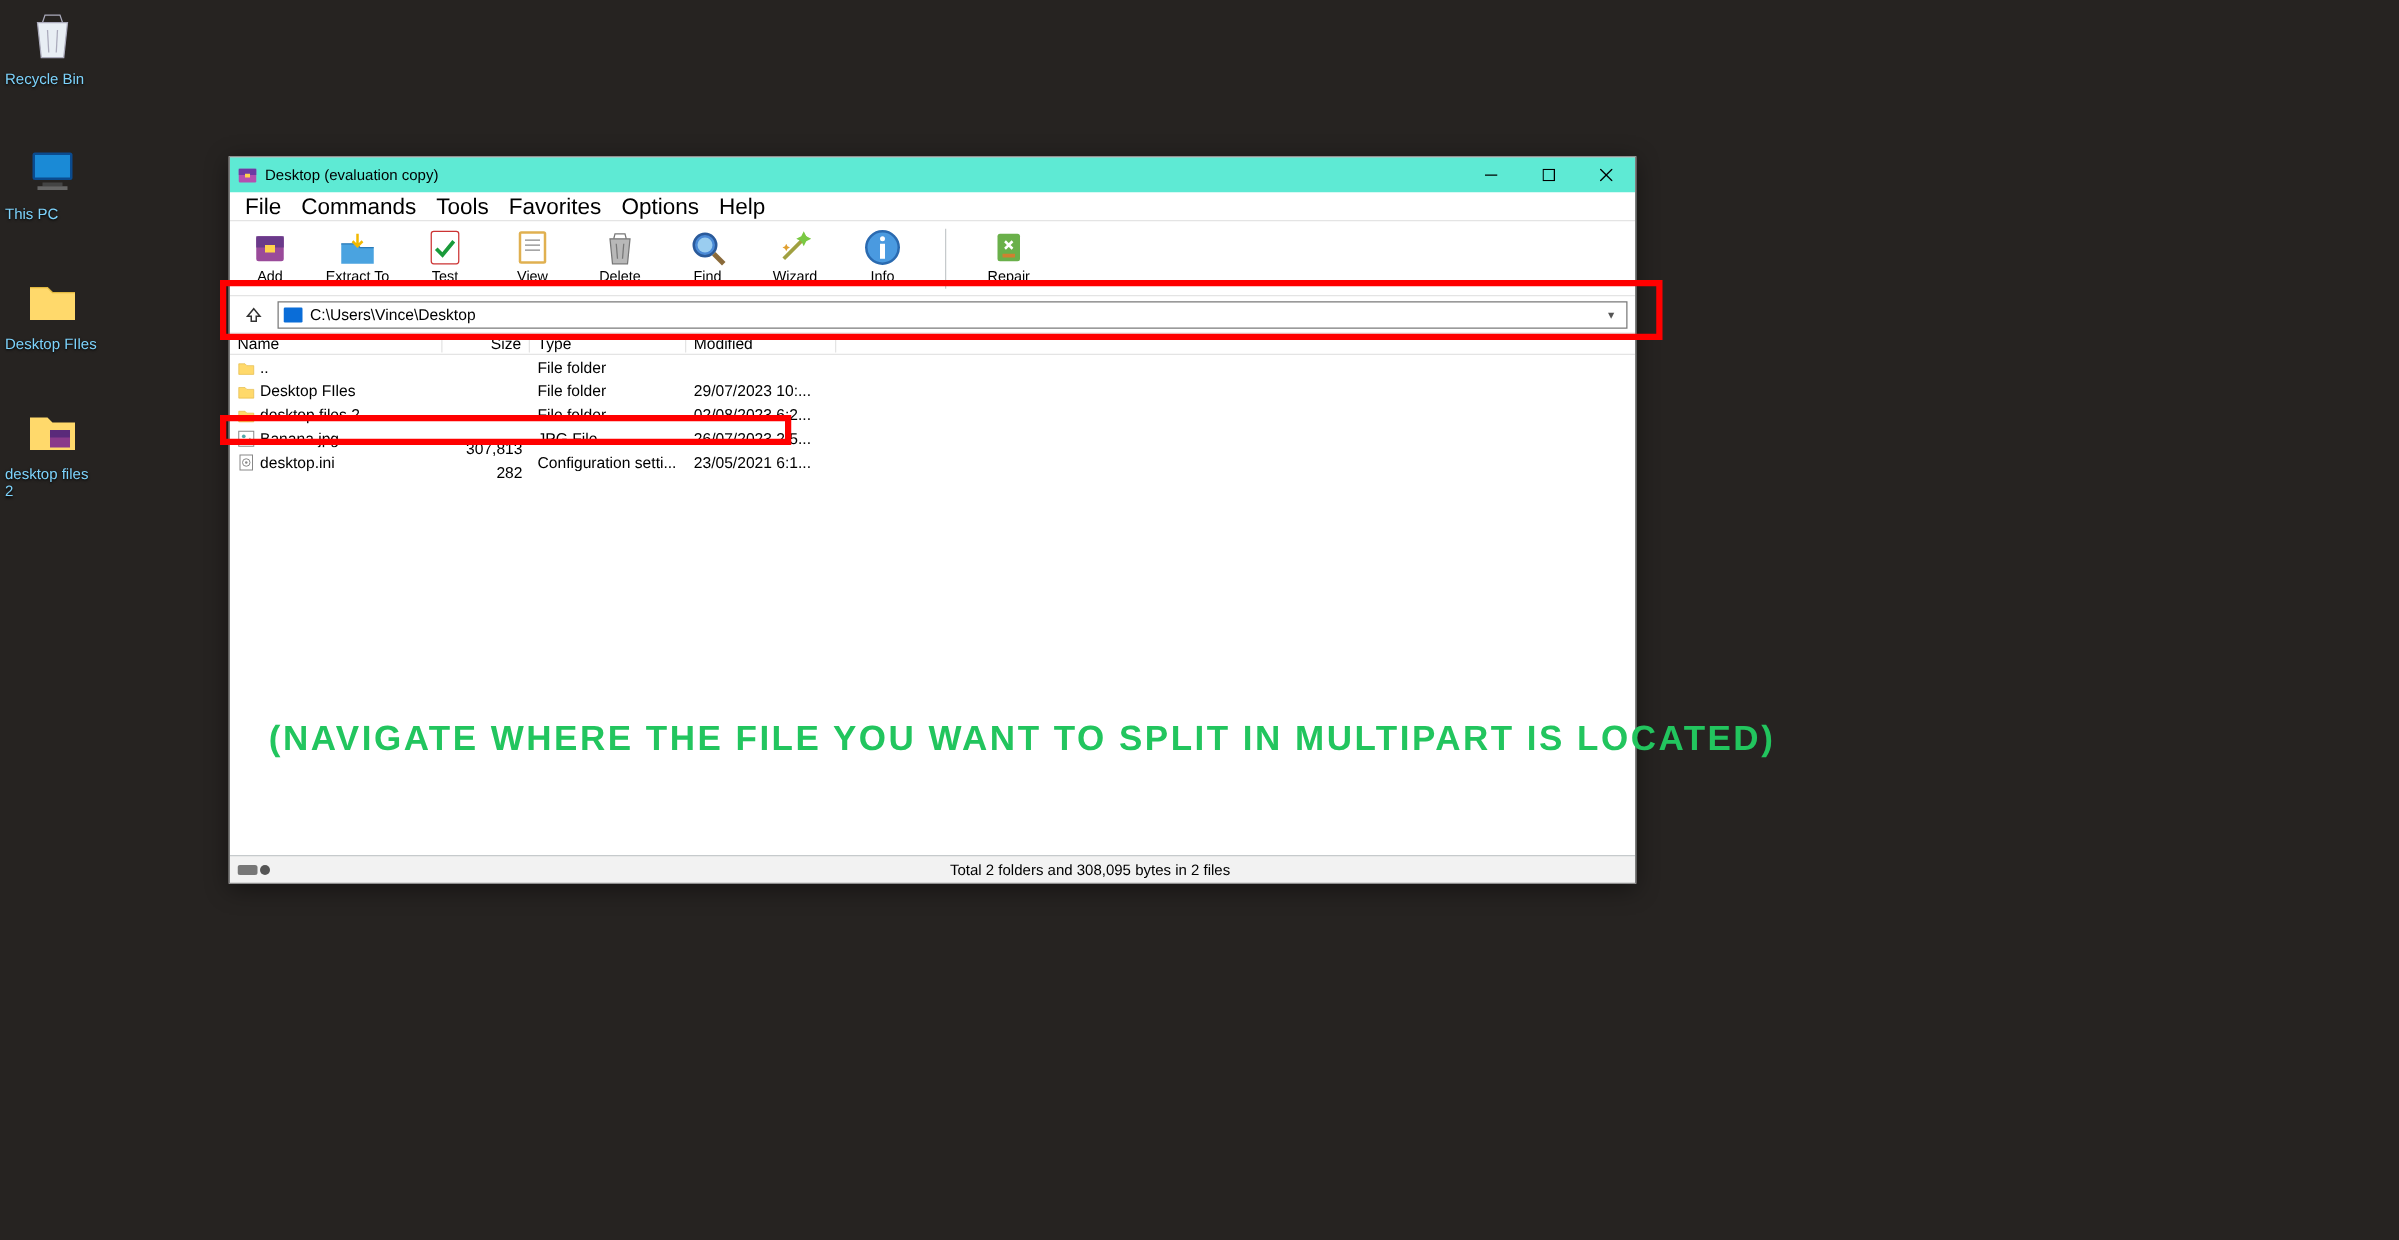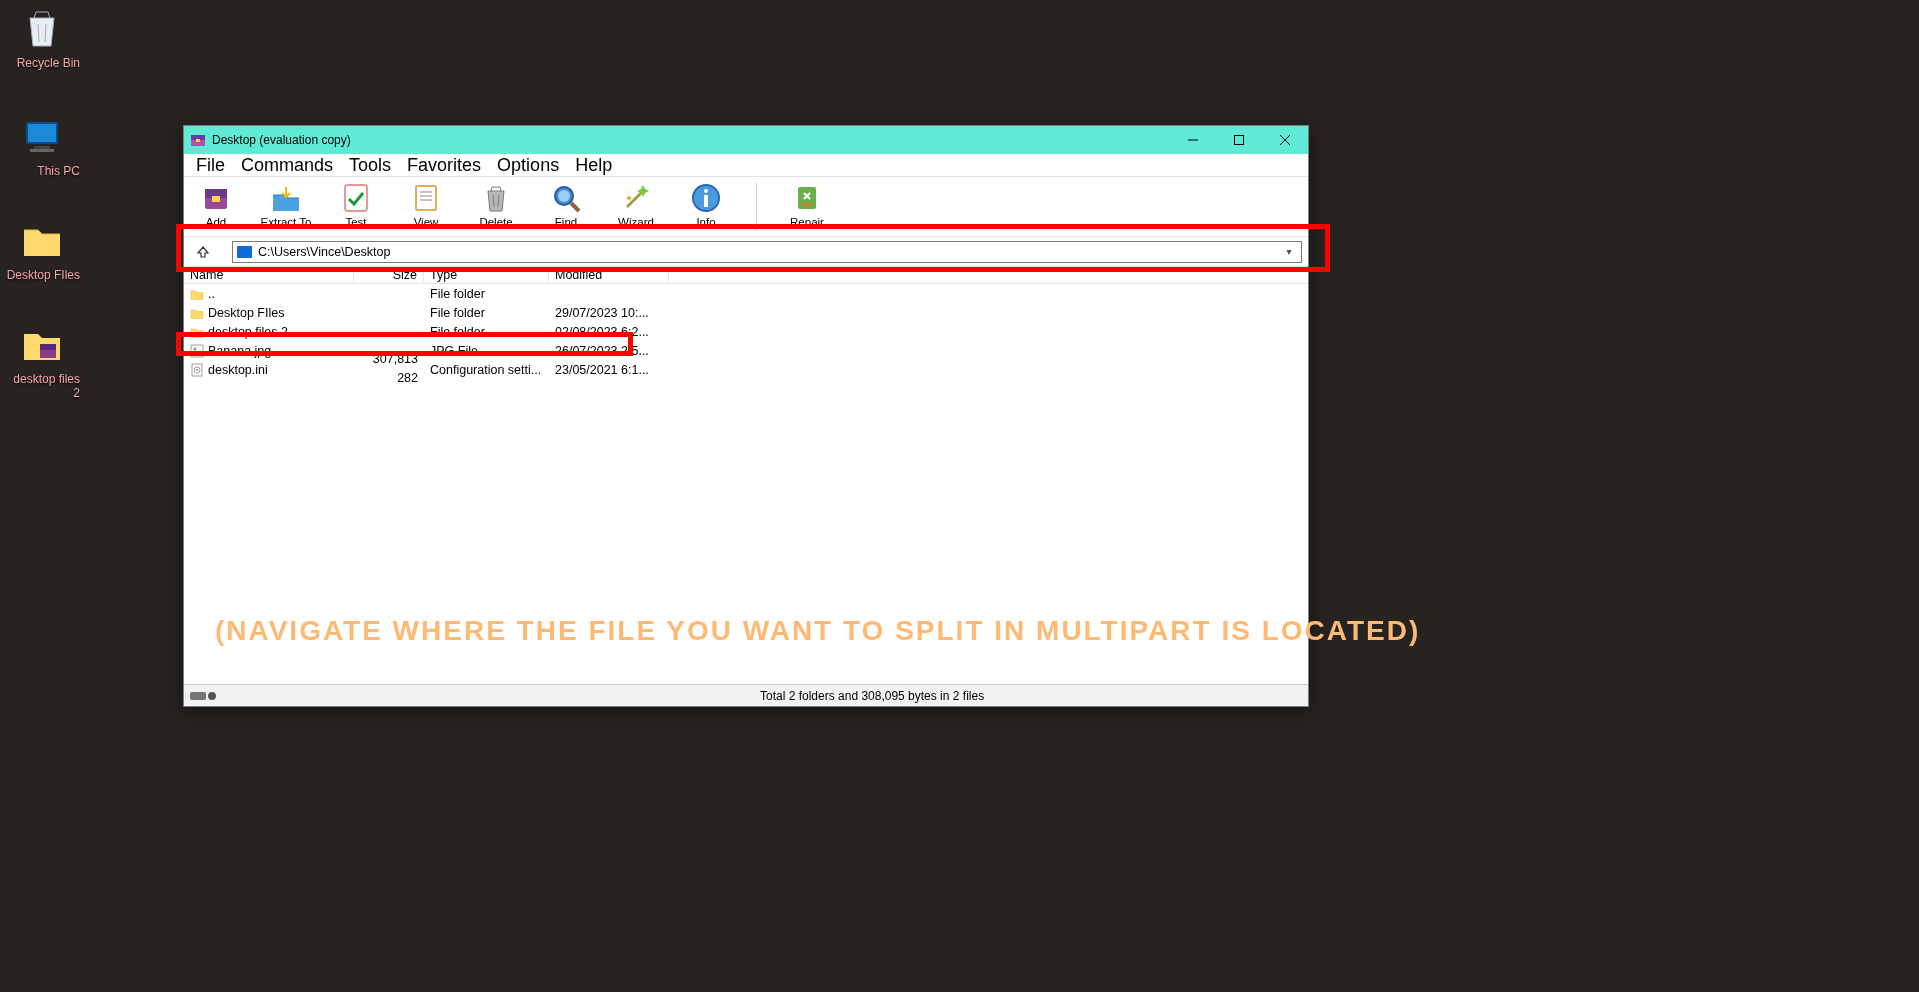--- a/index.html
+++ b/index.html
@@ -1,39 +1,39 @@
 <!DOCTYPE html>
 <html><head>
 <meta charset="utf-8">
 <style>
 * { margin: 0; padding: 0; box-sizing: border-box; font-family: "Segoe UI", Tahoma, sans-serif; }
 body { width: 1919px; height: 992px; background: #262321; overflow: hidden; position: relative; }
 
 
-.desk-icon { position: absolute; width: 76px; text-align: right; color: #fca5a5; font-size: 12px; cursor: pointer; }
+.desk-icon { position: absolute; width: 76px; text-align: left; color: #7dd3fc; font-size: 12px; cursor: pointer; }
 .desk-icon .glyph { width: 48px; height: 48px; margin: 0 auto 4px; display: flex; align-items: center; justify-content: center; }
 .desk-icon .label { text-shadow: 0 1px 2px #000; line-height: 14px; }
 
 
 .window { position: absolute; background: #fff; border: 1px solid #7d7d7d; box-shadow: 0 4px 18px rgba(0,0,0,.45); display: flex; flex-direction: column; }
 .titlebar { height: 28px; display: flex; align-items: center; padding-left: 6px; background: #5eead4; }
 .titlebar .app-icon { width: 16px; height: 16px; margin-right: 6px; }
 .titlebar .title-text { font-size: 12px; flex: 1; }
 .win-controls { display: flex; height: 100%; }
 .win-btn { width: 46px; height: 100%; display: flex; align-items: center; justify-content: center; color: #000; font-size: 12px; }
 
 .menubar { height: 22px; display: flex; align-items: center; padding: 0 4px; font-size: 18px; background: #fff; }
 .menubar span { padding: 2px 8px; cursor: default; }
 
 .toolbar { height: 60px; display: flex; align-items: flex-start; padding: 2px 6px 0; border-top: 1px solid #e4e4e4; background: #fff; gap: 18px; }
 .tool-btn { width: 52px; height: 56px; display: flex; flex-direction: column; align-items: center; justify-content: flex-start; font-size: 11.5px; cursor: pointer; padding-top: 2px; }
 .tool-btn .ticon { width: 34px; height: 34px; margin-bottom: 1px; display: flex; align-items: center; justify-content: center; }
 .tool-sep { width: 1px; height: 48px; background: #c6cacc; margin: 4px 6px 0; }
 
-.addressbar-row { height: 30px; display: flex; align-items: center; padding: 0 6px; border-top: 1px solid #e4e4e4; background: #fff; gap: 16px; }
+.addressbar-row { height: 30px; display: flex; align-items: center; padding: 0 6px; border-top: 1px solid #e4e4e4; background: #fff; gap: 6px; }
 .up-btn { width: 26px; height: 24px; display: flex; align-items: center; justify-content: center; border: 1px solid transparent; }
 .addr-combo { flex: 1; height: 22px; border: 1px solid #7a7a7a; display: flex; align-items: center; padding: 0 4px; font-size: 12.5px; background: #fff; }
 .addr-icon { width: 15px; height: 12px; background: #0a6dd8; margin-right: 6px; border-radius: 1px; }
 .addr-dd { width: 16px; text-align: center; color: #555; font-size: 10px; }
 
 .headers { height: 18px; display: flex; align-items: center; font-size: 12.5px; border-top: 1px solid #e4e4e4; border-bottom: 1px solid #e4e4e4; background: #fff; }
 .col { padding: 0 6px; border-right: 1px solid #e4e4e4; white-space: nowrap; overflow: hidden; }
 .col.name { width: 170px; }
 .col.size { width: 70px; text-align: right; }
 .col.type { width: 125px; }
@@ -44,21 +44,21 @@
 .c-name { width: 170px; padding-left: 6px; display: flex; align-items: center; gap: 4px; overflow: hidden; white-space: nowrap; }
 .c-size { width: 70px; text-align: right; padding-right: 6px; margin-top: 16px; }
 .c-type { width: 125px; padding-left: 6px; overflow: hidden; white-space: nowrap; text-overflow: ellipsis; }
 .c-mod { width: 120px; padding-left: 6px; overflow: hidden; white-space: nowrap; text-overflow: ellipsis; }
 .ficon { width: 14px; height: 14px; flex: 0 0 14px; }
 
 .statusbar { height: 22px; border-top: 1px solid #c6cacc; background: #f2f2f2; display: flex; align-items: center; font-size: 12px; }
 .status-left { width: 570px; padding-left: 6px; display:flex; align-items:center; gap:4px; }
 .status-mid { flex: 1; padding-left: 6px; }
 
-.annotation { position: absolute; color: #fdba74; font-family: Impact, "Arial Black", sans-serif; font-weight: 700; letter-spacing: 2px; font-size: 28px; margin-top: 40px; }
+.annotation { position: absolute; color: #22c55e; font-family: Impact, "Arial Black", sans-serif; font-weight: 700; letter-spacing: 2px; font-size: 28px; }
 .red-box { position: absolute; border: 5px solid #f00; pointer-events: none; }
 </style>
 </head>
 <body>
 
 <div id="desk">
     <div class="desk-icon" style="left: 4px; top: 4px;">
       <div class="glyph">
         <svg viewBox="0 0 48 48">
           <path d="M12 14h24l-3 28H15z" fill="#e8eef4" stroke="#aab"></path>

